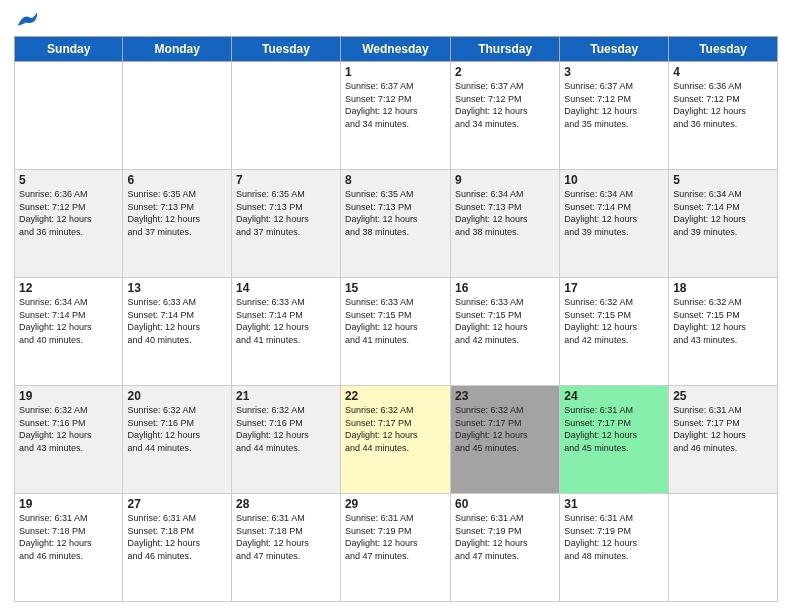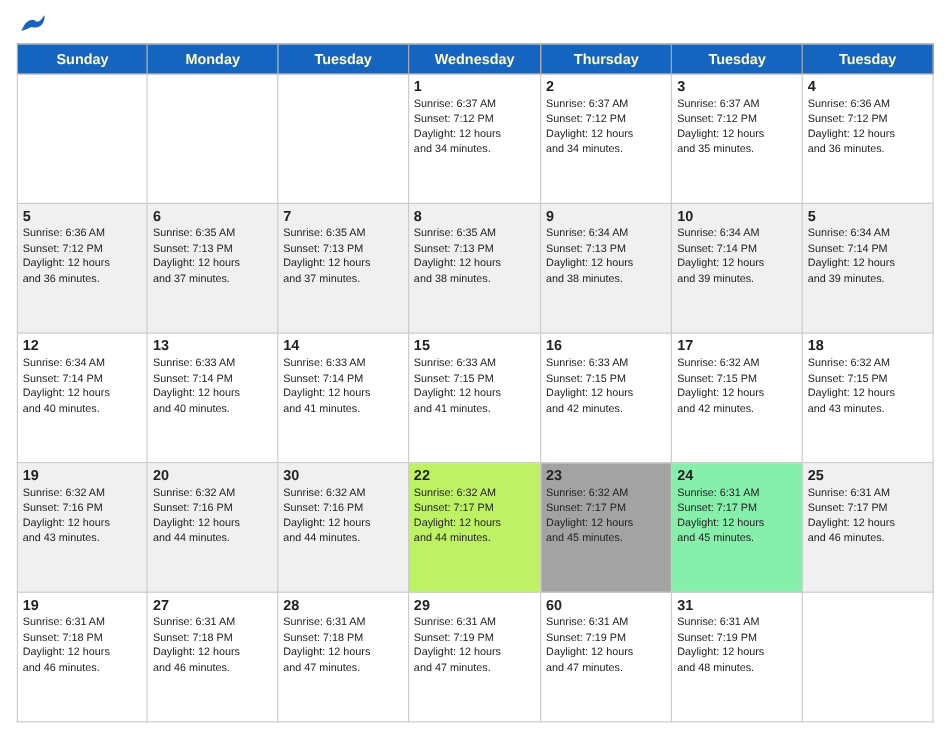--- a/index.html
+++ b/index.html
@@ -275,27 +275,27 @@
 and 43 minutes.</div>
           </td>
           <td style="background: rgb(240, 240, 240);">
             <span class="day-num">20</span>
             <div class="day-info" style="white-space: pre-line;">Sunrise: 6:32 AM
 Sunset: 7:16 PM
 Daylight: 12 hours
 and 44 minutes.</div>
           </td>
           <td style="background: rgb(240, 240, 240);">
-            <span class="day-num">30</span>
+            <span class="day-num">21</span>
             <div class="day-info" style="white-space: pre-line;">Sunrise: 6:32 AM
 Sunset: 7:16 PM
 Daylight: 12 hours
 and 44 minutes.</div>
           </td>
-          <td style="background: #bef264; margin-top: 15px;">
+          <td style="background: #fef9c3; margin-top: 15px;">
             <span class="day-num">22</span>
             <div class="day-info" style="white-space: pre-line;">Sunrise: 6:32 AM
 Sunset: 7:17 PM
 Daylight: 12 hours
 and 44 minutes.</div>
           </td>
           <td style="background: #a3a3a3;">
             <span class="day-num">23</span>
             <div class="day-info" style="white-space: pre-line;">Sunrise: 6:32 AM
 Sunset: 7:17 PM

